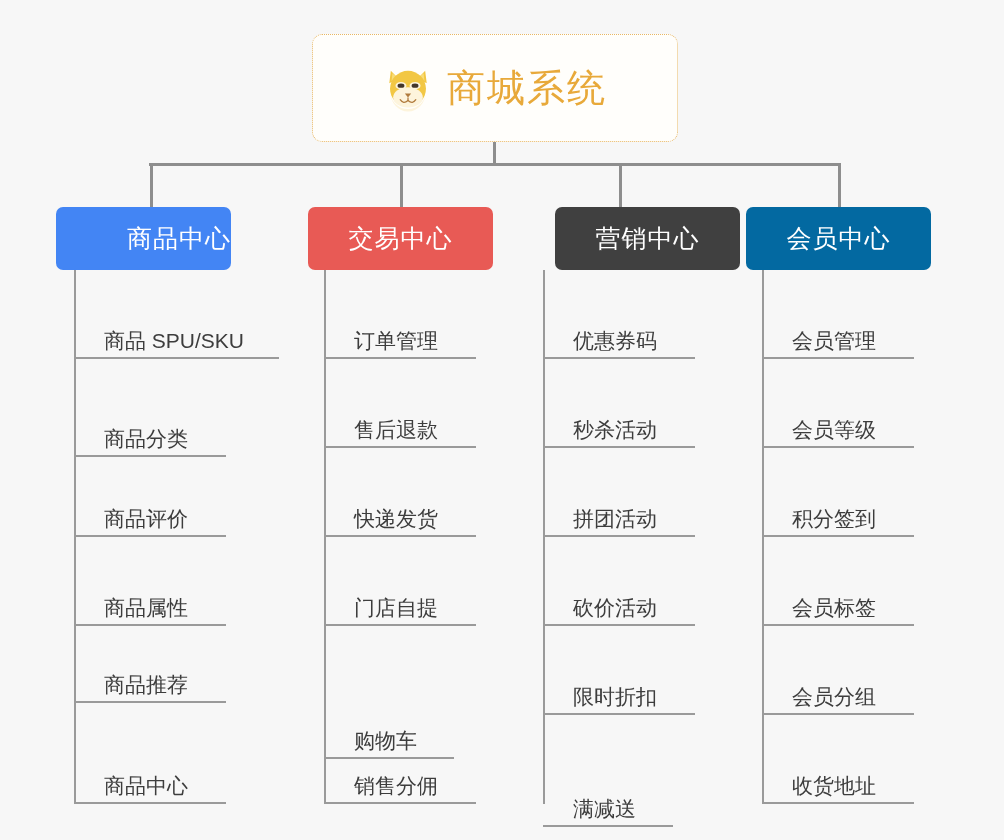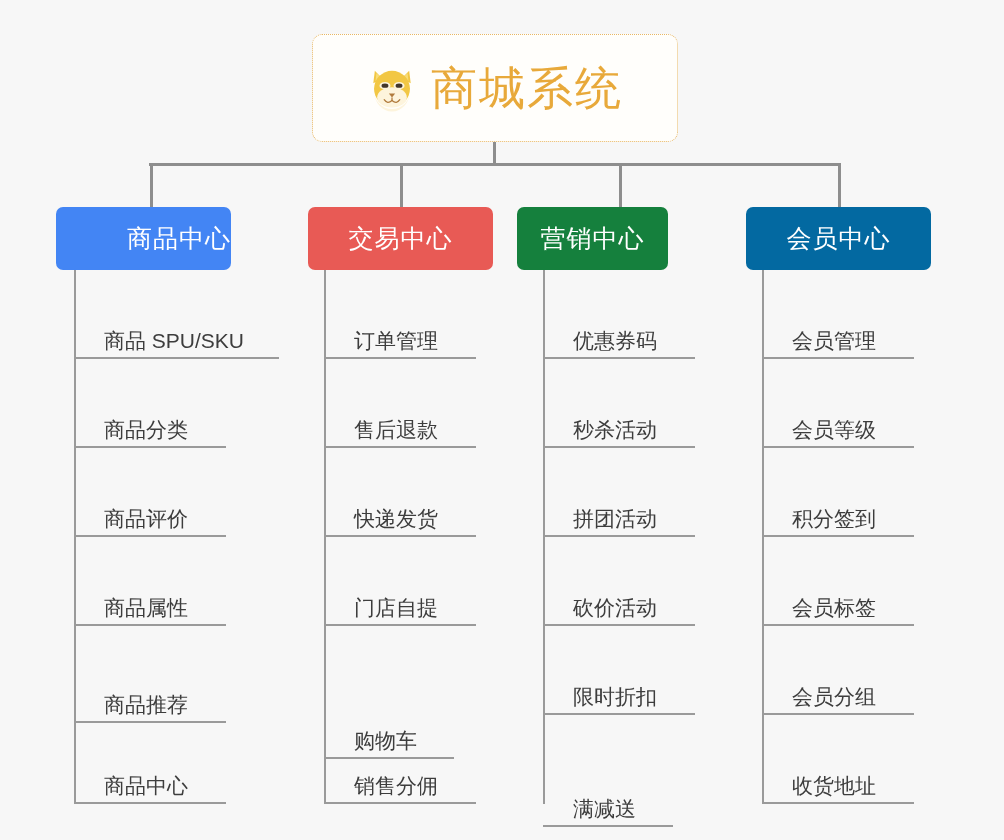--- a/index.html
+++ b/index.html
@@ -29,21 +29,21 @@
     height: 108px;
     background: #fffefb;
     border: 1px dotted #e8b764;
     border-radius: 10px;
     display: flex;
     align-items: center;
     justify-content: center;
     gap: 14px;
   }
   .root-title {
-    font-size: 46px;
+    font-size: 38px;
     color: #e8a93a;
     letter-spacing: 2px;
     line-height: 1;
     white-space: nowrap;
   }
   .dog-icon { width: 50px; height: 50px; display: block; flex: none; }
 
   
   .conn { position: absolute; background: #8e8e8e; }
   .conn-root-stem { left: 493px; top: 142px; width: 3px; height: 22px; }
@@ -137,33 +137,33 @@
   <div id="branches">
       <div class="cat-node" style="left: 56px; width: 175px; background: rgb(67, 133, 244); justify-content: flex-end;">
         <div class="cat-label">商品中心</div>
       </div>
       <div class="leaf-col" style="left: 74px; height: 534px;">
         <div class="leaf-spine" style="height: 534px;"></div>
         <div class="leaf-item" style="top: 0px; width: 205px;">
           <div class="leaf-underline" style="width: 205px;"></div>
           <div class="leaf-label">商品 SPU/SKU</div>
         </div>
-        <div class="leaf-item" style="top: 89px; width: 152px; padding-left: 17px;">
+        <div class="leaf-item" style="top: 98px; width: 152px; padding-left: 17px;">
           <div class="leaf-underline" style="width: 152px;"></div>
           <div class="leaf-label">商品分类</div>
         </div>
         <div class="leaf-item" style="top: 178px; width: 152px;">
           <div class="leaf-underline" style="width: 152px;"></div>
           <div class="leaf-label">商品评价</div>
         </div>
         <div class="leaf-item" style="top: 267px; width: 152px;">
           <div class="leaf-underline" style="width: 152px;"></div>
           <div class="leaf-label">商品属性</div>
         </div>
-        <div class="leaf-item" style="top: 364px; width: 152px;">
+        <div class="leaf-item" style="top: 344px; width: 152px;">
           <div class="leaf-underline" style="width: 152px;"></div>
           <div class="leaf-label">商品推荐</div>
         </div>
         <div class="leaf-item" style="top: 445px; width: 152px;">
           <div class="leaf-underline" style="width: 152px;"></div>
           <div class="leaf-label">商品中心</div>
         </div>
       </div>
       <div class="cat-node" style="left: 308px; width: 185px; background: rgb(232, 90, 85);">
         <div class="cat-label">交易中心</div>
@@ -188,21 +188,21 @@
         </div>
         <div class="leaf-item" style="top: 356px; width: 130px; margin-top: 44px;">
           <div class="leaf-underline" style="width: 130px;"></div>
           <div class="leaf-label">购物车</div>
         </div>
         <div class="leaf-item" style="top: 445px; width: 152px;">
           <div class="leaf-underline" style="width: 152px;"></div>
           <div class="leaf-label">销售分佣</div>
         </div>
       </div>
-      <div class="cat-node" style="left: 517px; width: 151px; background: #15803d;">
+      <div class="cat-node" style="left: 555px; width: 185px; background: #404040;">
         <div class="cat-label">营销中心</div>
       </div>
       <div class="leaf-col" style="left: 543px; height: 534px;">
         <div class="leaf-spine" style="height: 534px;"></div>
         <div class="leaf-item" style="top: 0px; width: 152px;">
           <div class="leaf-underline" style="width: 152px;"></div>
           <div class="leaf-label">优惠券码</div>
         </div>
         <div class="leaf-item" style="top: 89px; width: 152px;">
           <div class="leaf-underline" style="width: 152px;"></div>

